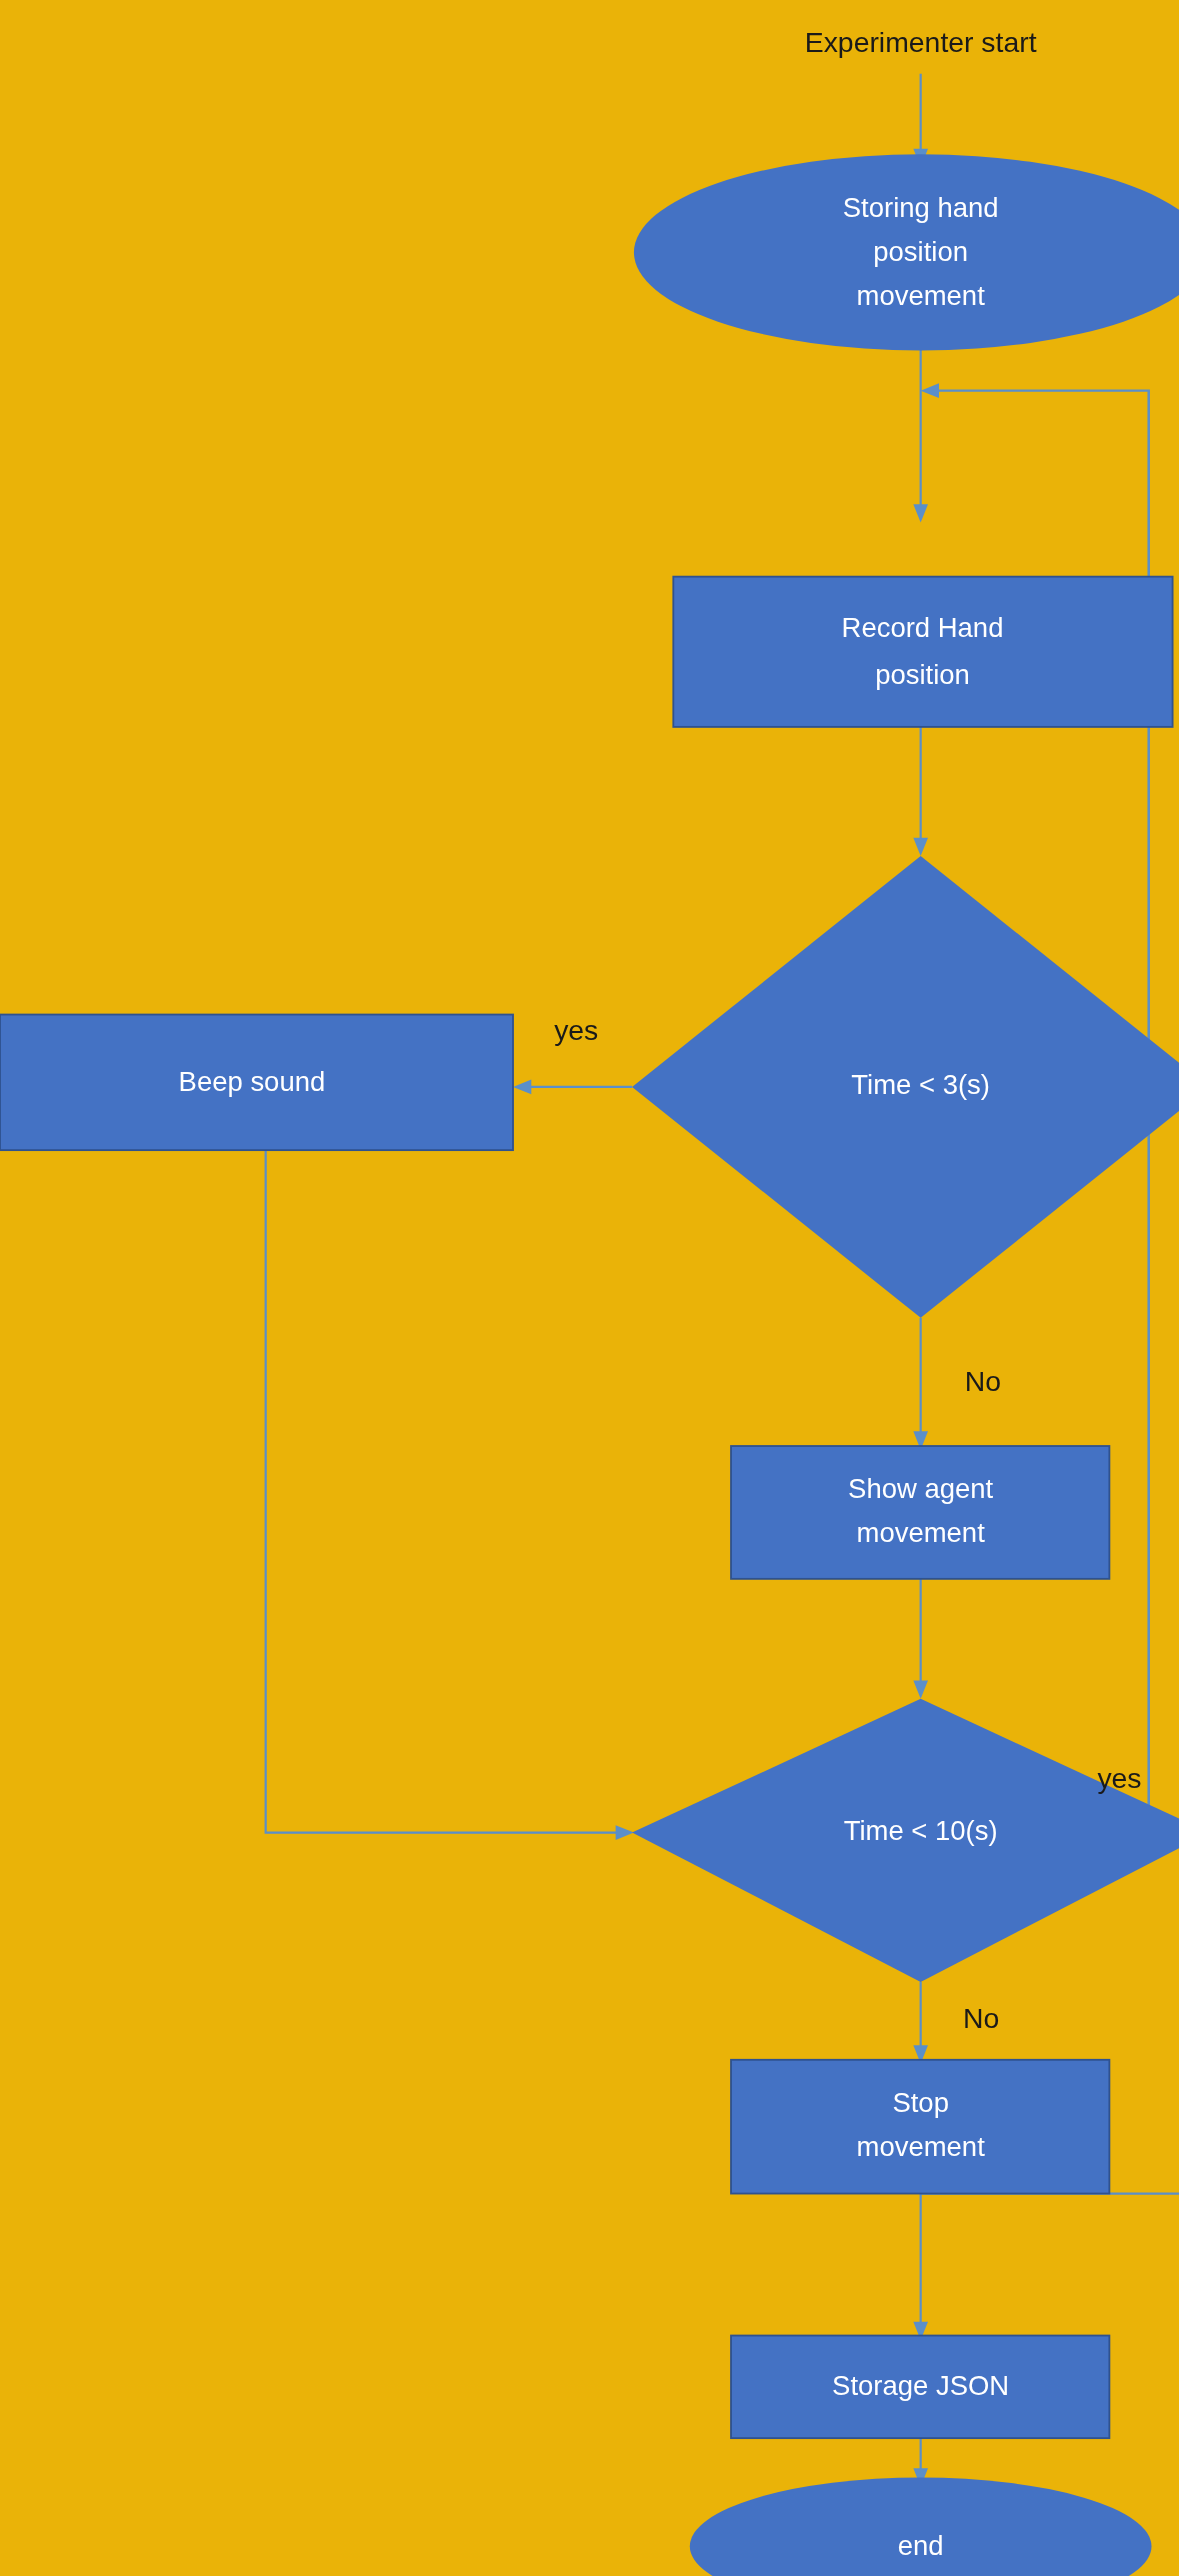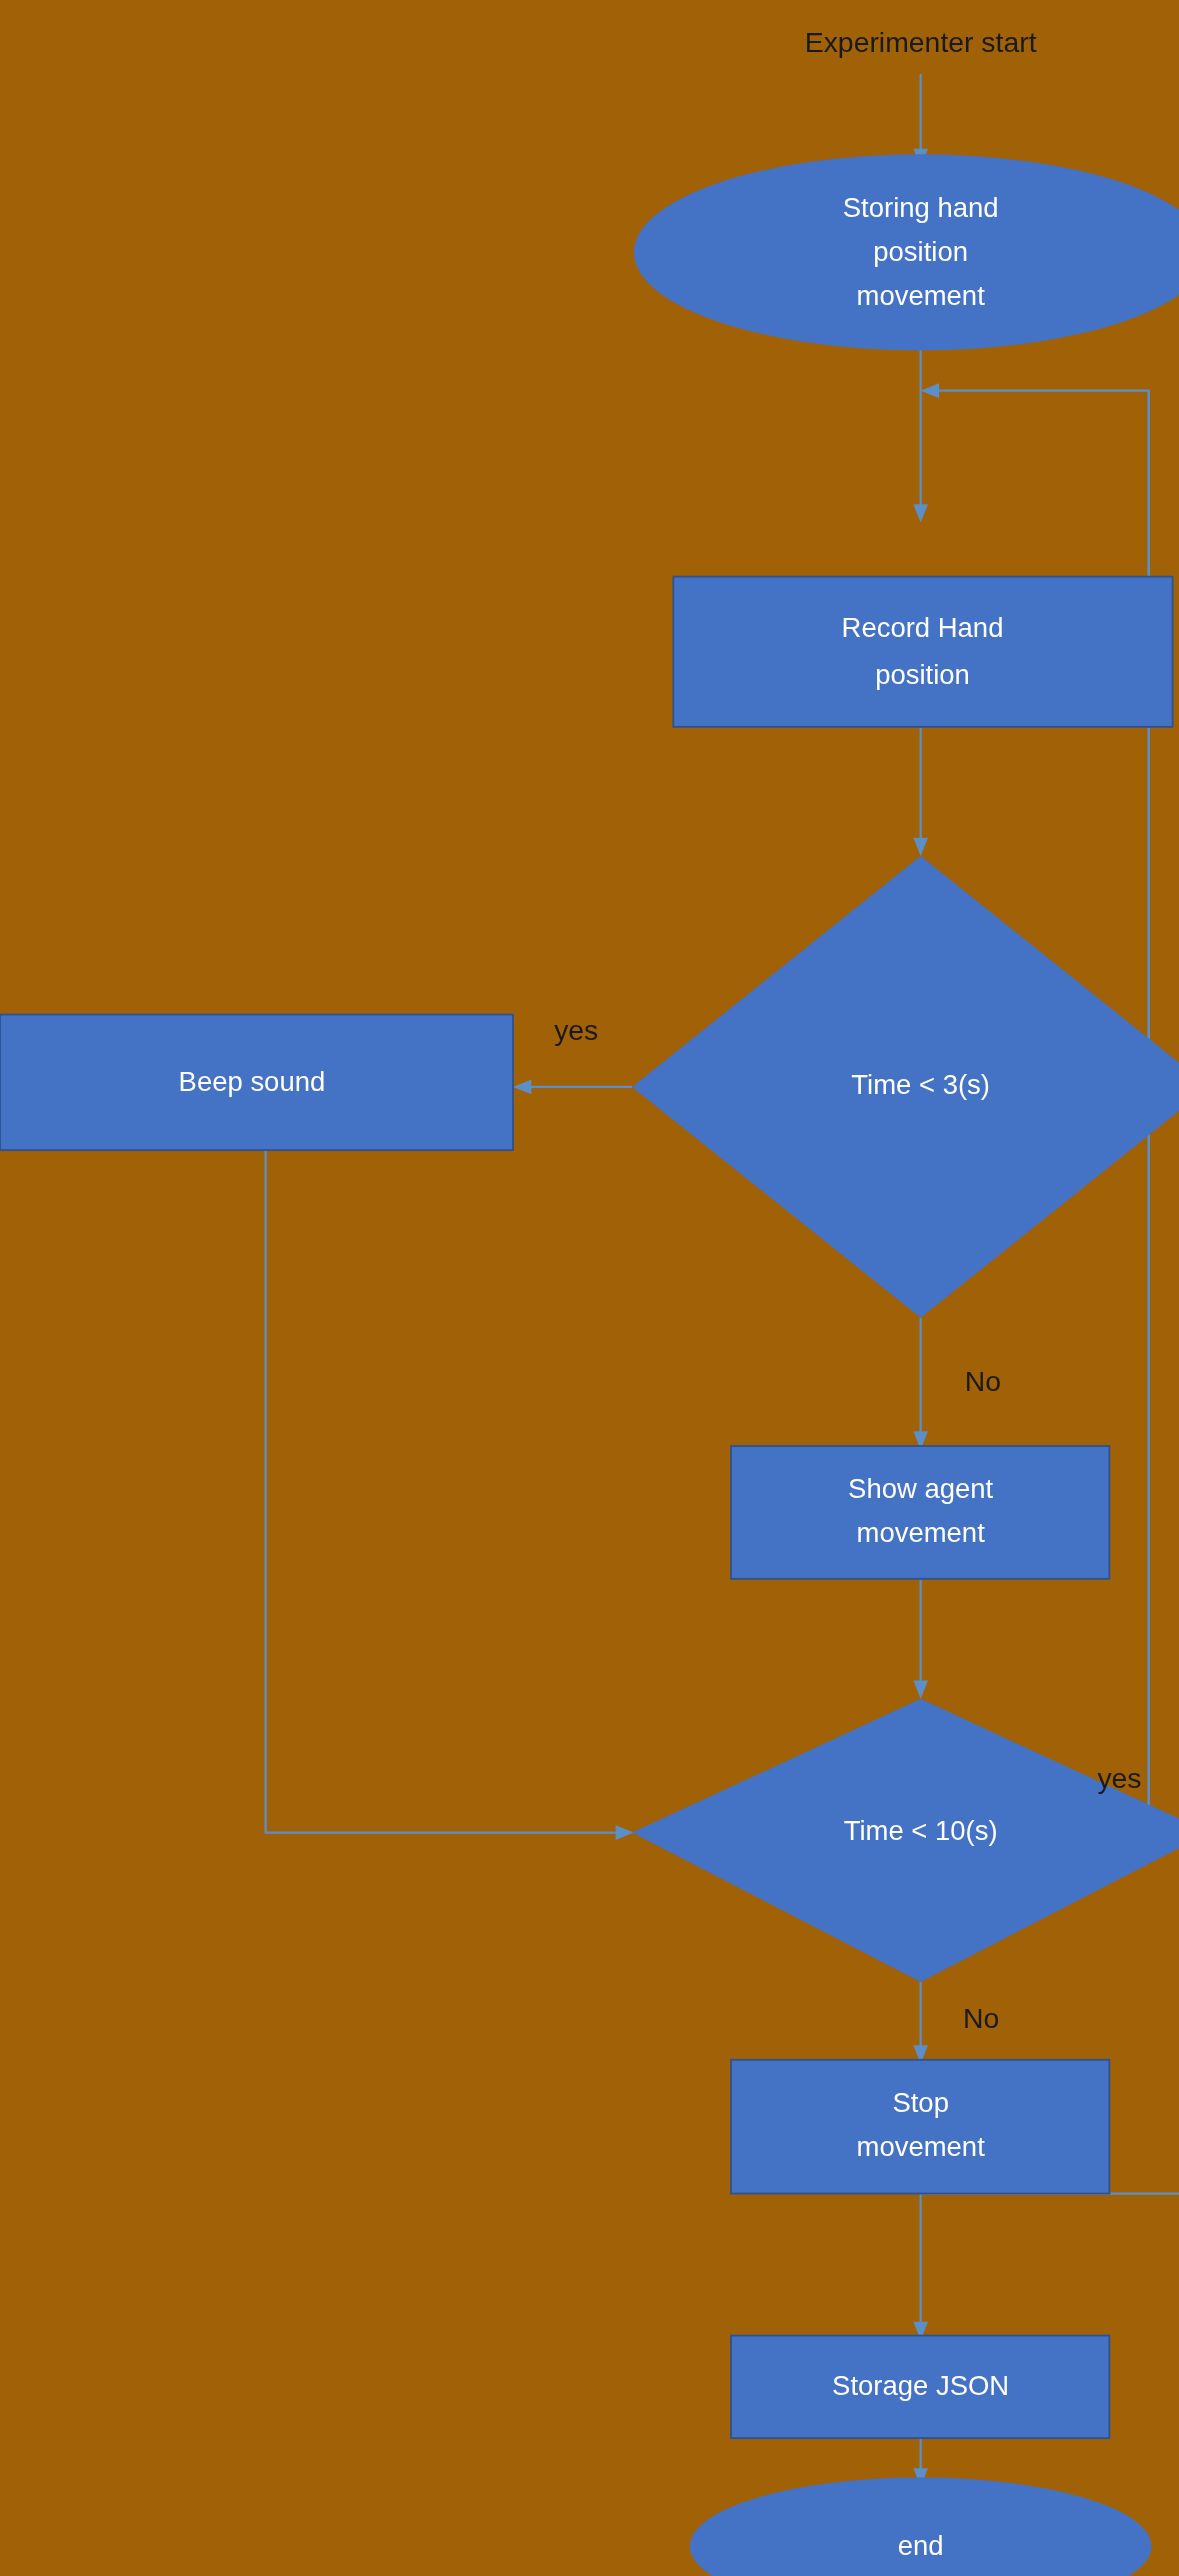--- a/index.html
+++ b/index.html
@@ -12,21 +12,21 @@
     font-family: "Liberation Sans", sans-serif;
     width: 1179px;
     height: 2576px;
     overflow: hidden;
     position: relative;
   }
   #flow-root {
     position: relative;
     width: 1179px;
     height: 2576px;
-    background: #a16207;
+    background: #eab308;
   }
   svg#flow-svg {
     position: absolute;
     top: 0;
     left: 0;
     width: 1179px;
     height: 2576px;
     display: block;
   }
   .node-shape {

